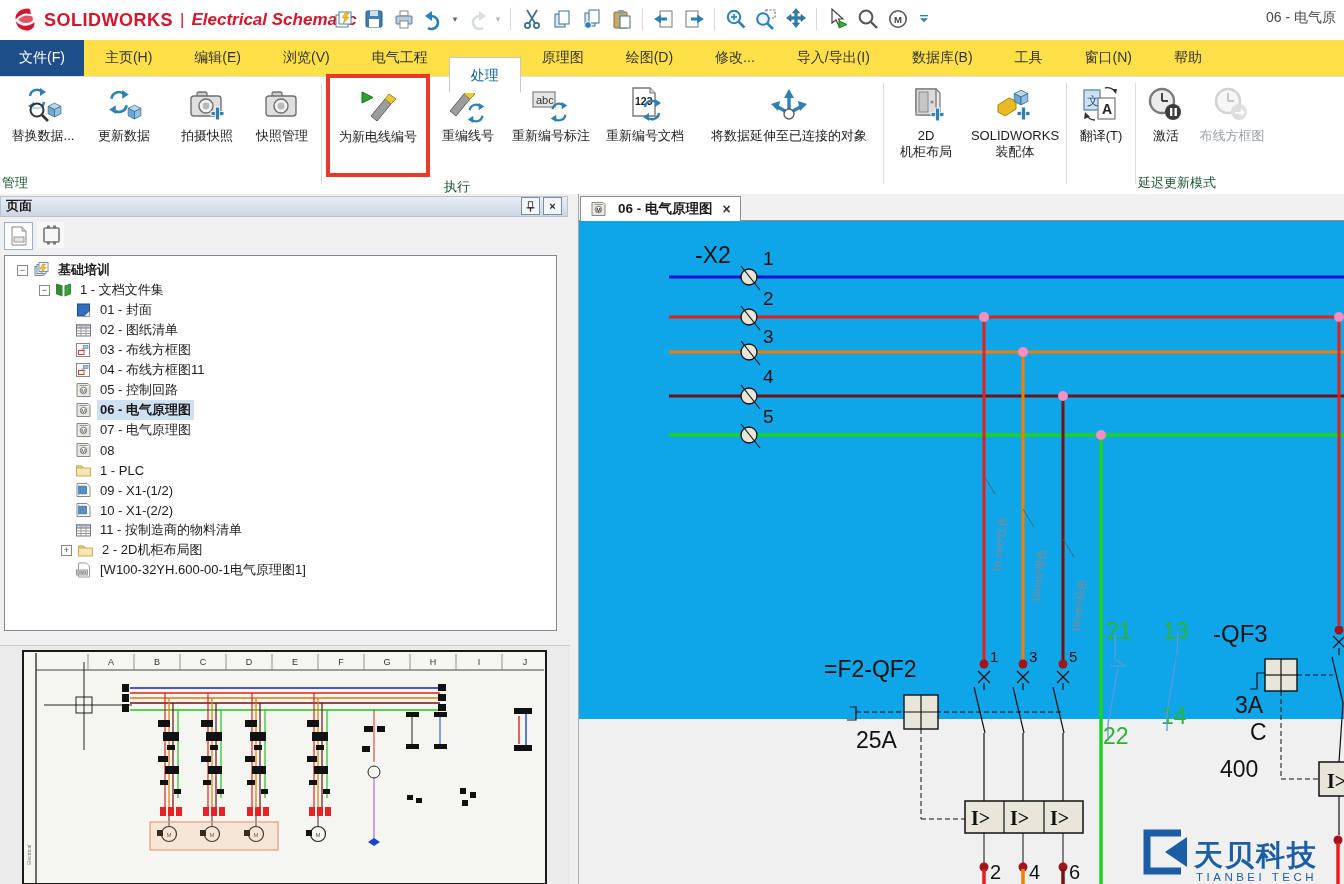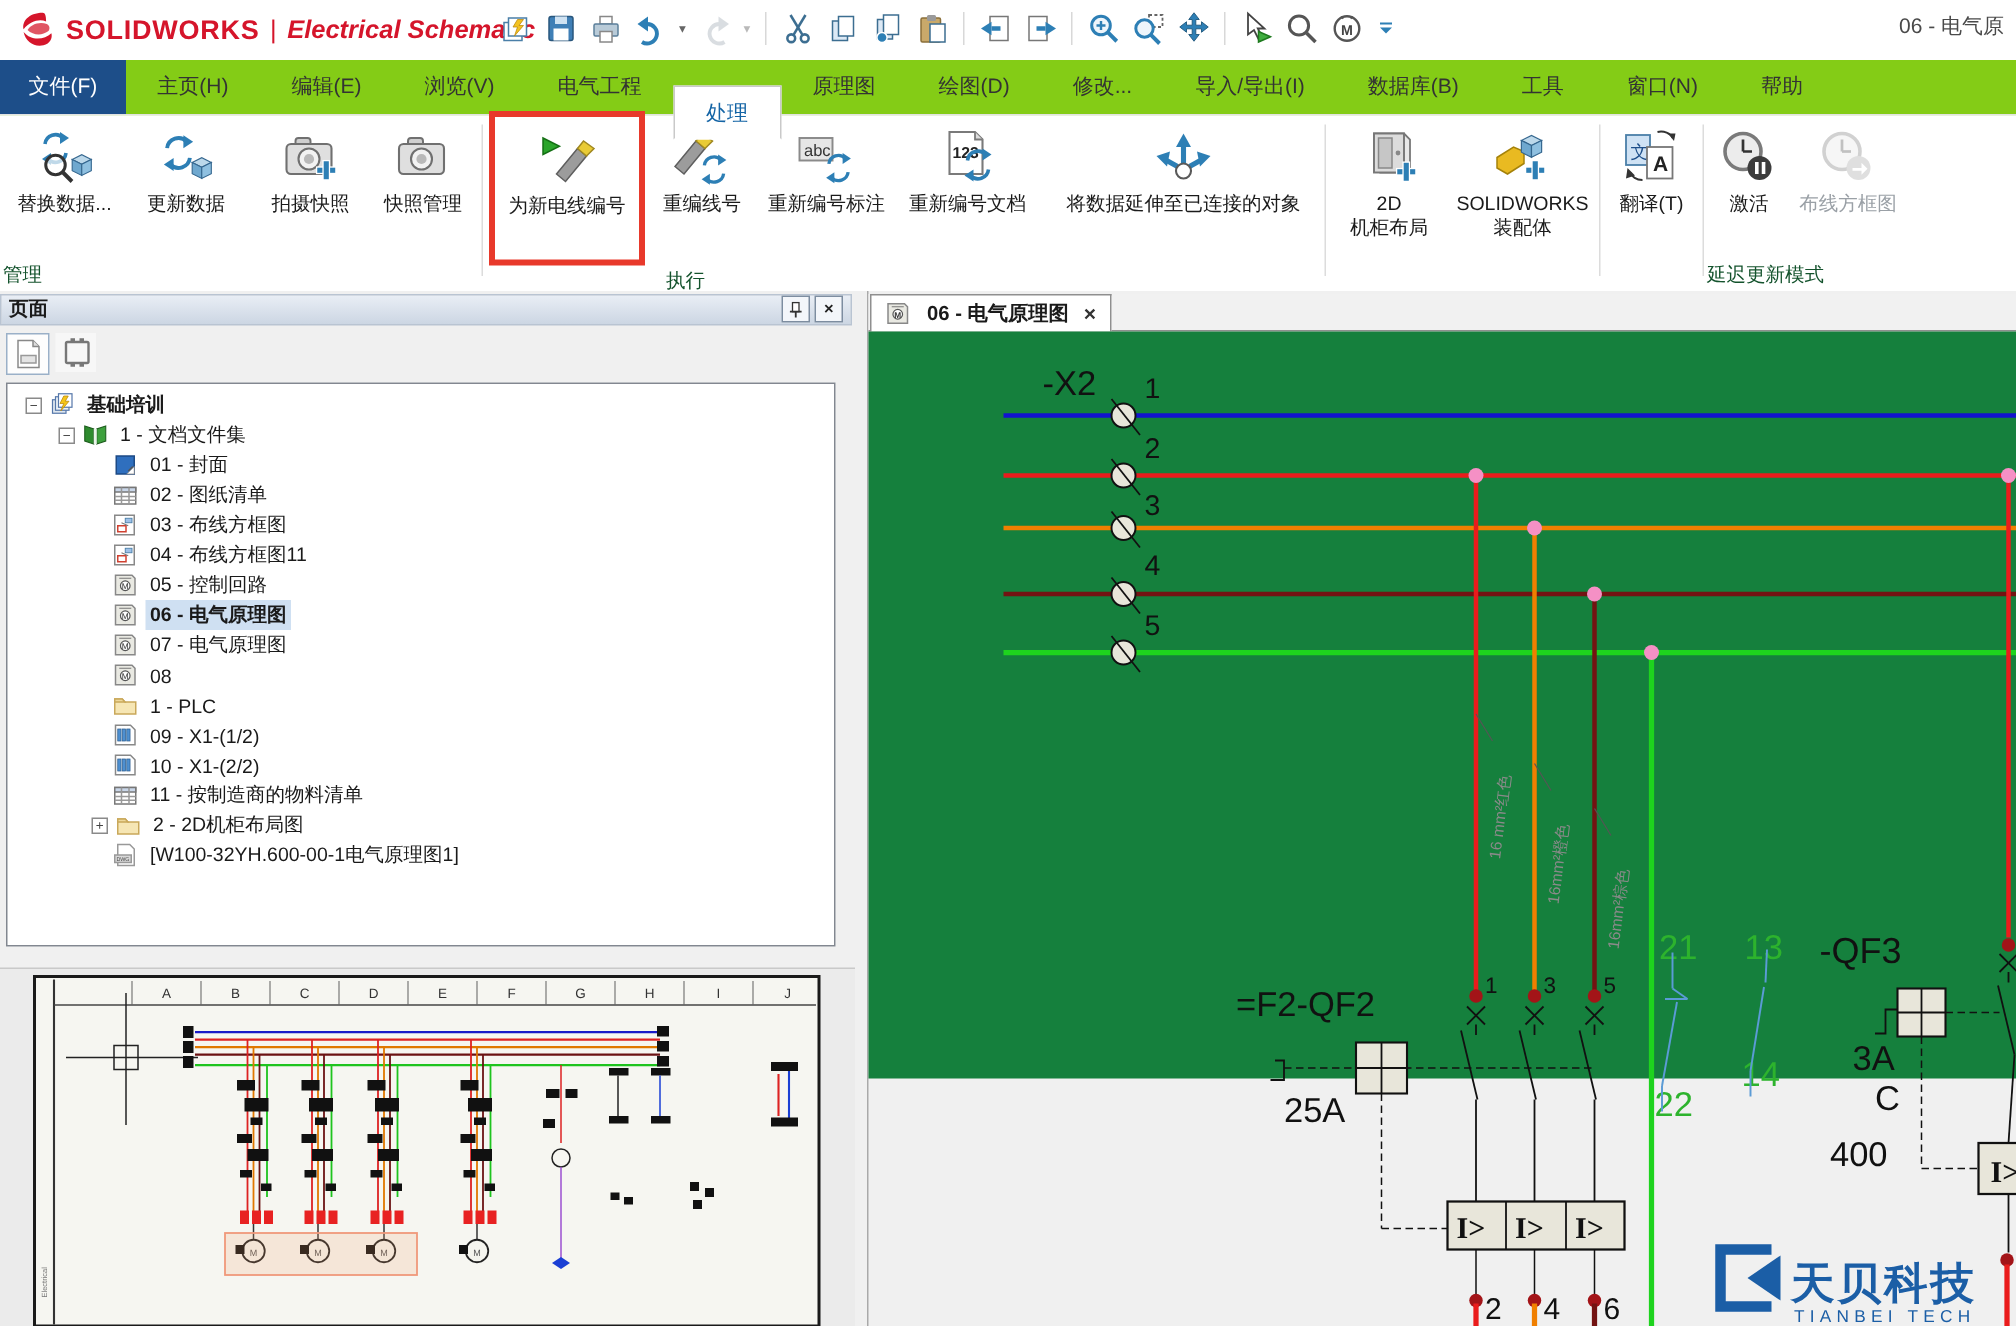--- a/index.html
+++ b/index.html
@@ -13,21 +13,21 @@
   .appname{color:#d5152b;font-style:italic;font-size:17px;font-weight:600;}
   .qat{position:absolute;left:330px;top:5px;display:flex;align-items:center;gap:3px;}
   .qbtn{width:27px;height:28px;display:flex;align-items:center;justify-content:center;border-radius:2px;}
   .qcaret{width:10px;color:#666;font-size:9px;text-align:center;}
   .qcaret::after{content:"▾";}
   .qsep{width:1px;height:22px;background:#d8d8d8;margin:0 4px;}
   .dim{opacity:.45;}
   .wintitle{position:absolute;right:0;top:9px;width:78px;overflow:hidden;white-space:nowrap;
             color:#4a4a4a;font-size:14px;}
   
-  .menubar{height:36px;display:flex;align-items:stretch;background:#84cc16;border-bottom:1px solid #e2e2e2;}
+  .menubar{height:36px;display:flex;align-items:stretch;background:#fde047;border-bottom:1px solid #e2e2e2;}
   .mtab{padding:0 21px;display:flex;align-items:center;font-size:14px;color:#333;cursor:default;}
   .mtab.file{background:#1d4e89;color:#fff;padding:0 19px;}
   .mtab.active{color:#1464a5;border:1px solid #c9c9c9;border-bottom:1px solid #fff;background:#fff;position:relative;top:17px;padding-top:1px;}
   
   .ribbon{height:117px;background:#fff;display:flex;align-items:stretch;padding-left:2px;border-bottom:1px solid #d9d9d9;}
   .rgroup{display:flex;flex-direction:column;}
   .rbtns{display:flex;align-items:flex-start;flex:1;}
   .rbtn{display:flex;flex-direction:column;align-items:center;padding-top:5px;height:90px;
         font-size:13px;line-height:16px;text-align:center;color:#1b1b1b;cursor:default;}
   .rbtn .ric{height:46px;display:flex;align-items:center;justify-content:center;}
@@ -61,21 +61,21 @@
   .tlabel{font-size:13px;padding:1px 3px;}
   .trow.bold .tlabel{font-weight:bold;}
   .trow.sel .tlabel{background:#cfe0f2;font-weight:bold;}
   .previewpane{position:absolute;left:0;top:451px;width:570px;height:239px;background:#ebebeb;border-top:1px solid #c9c9c9;}
   
   .mainarea{position:absolute;left:578px;top:0;width:766px;height:690px;border-left:1px solid #a9a9a9;box-sizing:border-box;}
   .tabbar{position:absolute;left:0;top:2px;width:100%;height:25px;background:#f1f1f1;border-bottom:1px solid #8f8f8f;box-sizing:border-box;}
   .doctab{display:inline-flex;align-items:center;gap:6px;height:25px;padding:0 9px;background:#fff;
           border:1px solid #8f8f8f;border-bottom:none;font-weight:bold;font-size:13.5px;margin-left:1px;box-sizing:border-box;}
   .tclose{font-weight:bold;color:#333;font-size:14px;padding-left:4px;cursor:default;}
-  .canvas{position:absolute;left:0;top:27px;width:765px;height:498px;background:#15803d;}
+  .canvas{position:absolute;left:0;top:27px;width:765px;height:498px;background:#0ea5e9;}
 </style>
 </head>
 <body>
 
 <svg width="0" height="0" style="position:absolute">
 <defs>
 <symbol id="arc-ref" viewBox="0 0 24 24">
         <g fill="none" stroke="#2d7fb5" stroke-width="2.4">
           <path d="M5,9 A7,7 0 0 1 17,5"></path>
           <path d="M19,15 A7,7 0 0 1 7,19"></path>

